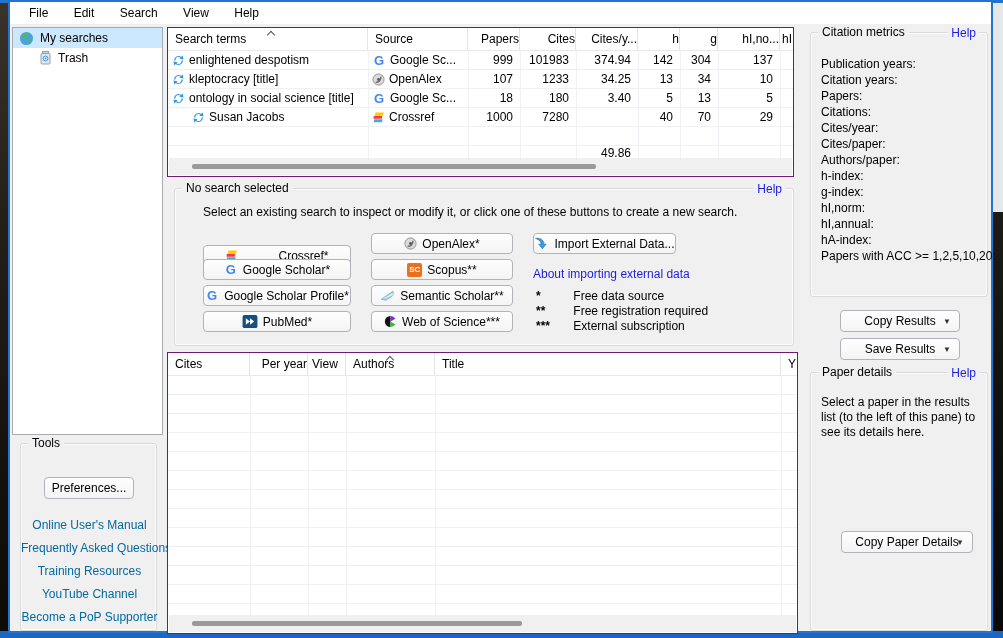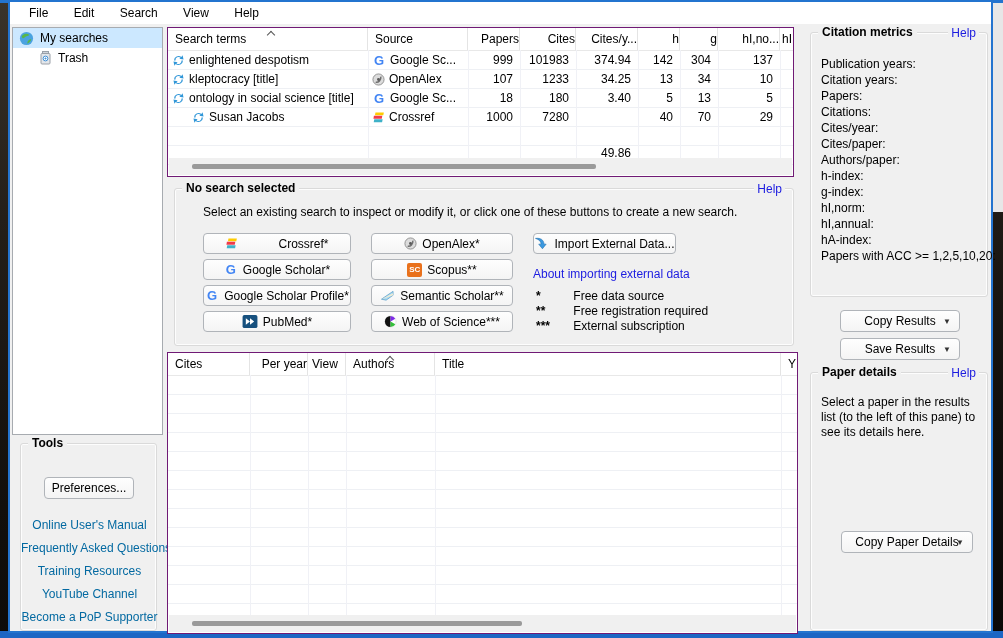--- a/index.html
+++ b/index.html
@@ -23,21 +23,21 @@
 
   
   .tree-panel { position:absolute; left:2px; top:25px; width:151px; height:408px; background:#fff; border:1px solid #a7abb0; }
   .tree-row { height:20px; display:flex; align-items:center; }
   .tree-row.selected { background:#cce8ff; }
   .tree-row .ticon { margin-left:6px; margin-right:6px; flex:0 0 auto; display:inline-flex; }
   .tree-row.indent .ticon { margin-left:26px; }
 
   
   .groupbox { position:absolute; border:1px solid #dadada; border-radius:3px; box-shadow:inset 0 0 0 1px #fdfdfd; }
-  .groupbox .gb-caption { position:absolute; top:-8px; left:7px; background:#f0f0f0; padding:0 4px; font-weight:bold; }
+  .groupbox .gb-caption { position:absolute; top:-8px; left:7px; background:#f0f0f0; padding:0 4px; font-weight:normal; }
   .groupbox .gb-help { position:absolute; top:-7px; right:8px; background:#f0f0f0; padding:0 3px; color:#1c1ce0; cursor:pointer; }
   .tools-group { left:10px; top:441px; width:137px; height:188px; }
   .btn {
     background:linear-gradient(#fefefe,#f4f4f4); border:1px solid #b0b4b9; border-radius:4px;
     font-family:inherit; font-size:12px; color:#000; cursor:pointer;
     display:flex; align-items:center; justify-content:center; gap:5px;
   }
   .tools-group .prefs-btn { position:absolute; left:23px; top:33px; width:90px; height:22px; }
   .tool-link { position:absolute; width:135px; left:0; text-align:center; color:#0369a1; cursor:pointer; white-space:nowrap; }
   .tools-group .tool-link { width:137px; }
@@ -266,21 +266,21 @@
     <div class="hscroll">
       <div class="thumb" style="left:23px; width:404px;"></div>
     </div>
   </div>
 
   <div class="groupbox nosearch-group">
     <span class="gb-caption">No search selected</span>
     <span class="gb-help">Help</span>
     <div class="instruction">Select an existing search to inspect or modify it, or click one of these buttons to create a new search.</div>
 
-    <button class="btn src-btn" style="left:28px; top:44px;gap:40px;">
+    <button class="btn src-btn" style="left:28px; top:56px;gap:40px;">
       <span class="ic">
           <svg width="13" height="13" viewBox="0 0 14 14">
             <g transform="skewX(-10)">
               <rect x="4" y="1.5" width="9" height="3.2" fill="#fecb00"></rect>
               <rect x="3" y="5.2" width="9" height="3.2" fill="#ef3b4a"></rect>
               <rect x="4" y="8.9" width="9" height="3.2" fill="#3eb1c8"></rect>
             </g>
           </svg>
         </span>
       <span>Crossref*</span>

